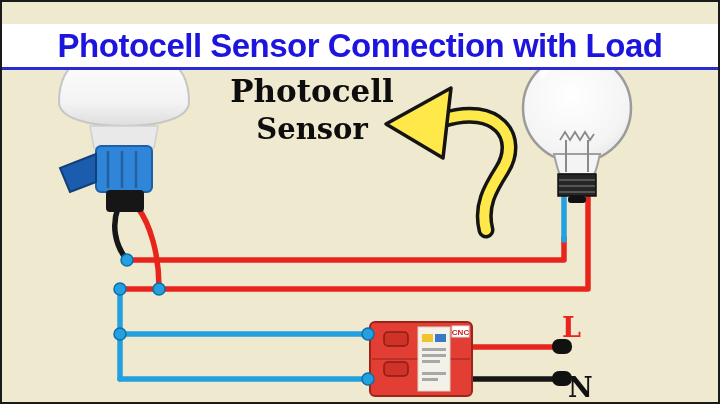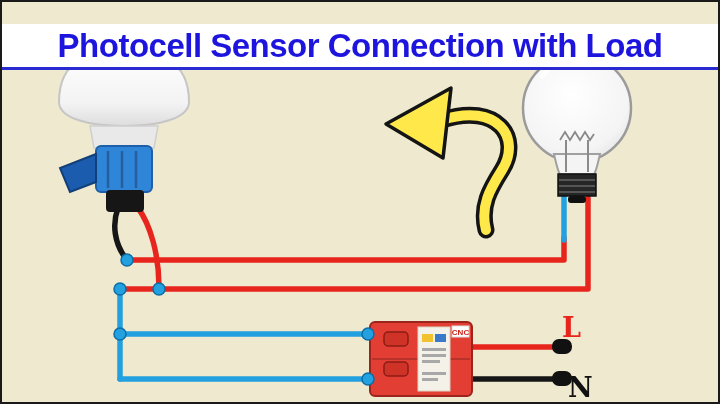--- a/index.html
+++ b/index.html
@@ -126,17 +126,21 @@
       <path class="arrow-tail-outline" d="M 440 118 C 496 100, 520 136, 500 168 C 488 187, 478 204, 484 228"></path>
       <path class="arrow-tail" d="M 440 118 C 496 100, 520 136, 500 168 C 488 187, 478 204, 484 228"></path>
       <polygon class="arrow-head" points="384,122 449,86 441,156"></polygon>
     </g>
   </svg>
 
   <div class="title-bar">
     <span class="title-text">Photocell Sensor Connection with Load</span>
   </div>
 
+  <div class="sensor-caption">
+    <span class="l1">Photocell</span>
+    <span class="l2">Sensor</span>
+  </div>
 
   <div class="term-label term-l">L</div>
   <div class="term-label term-n">N</div>
 
 </div>
 
 </body></html>

